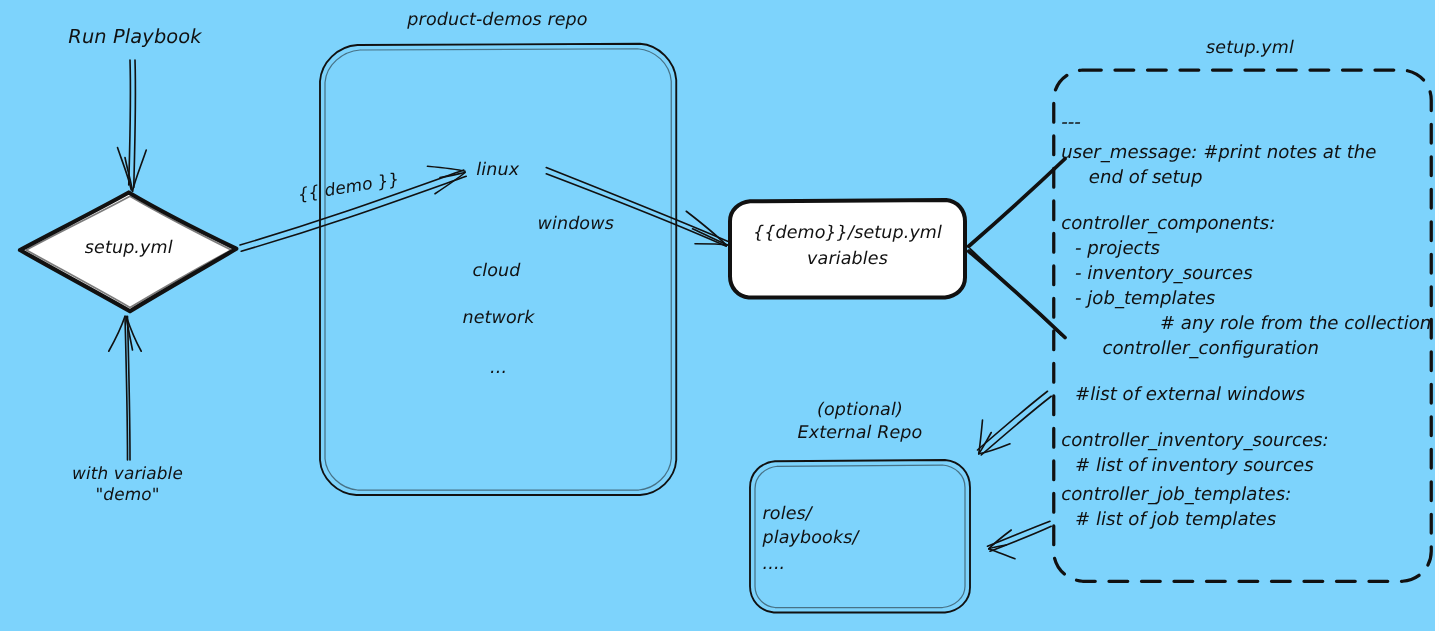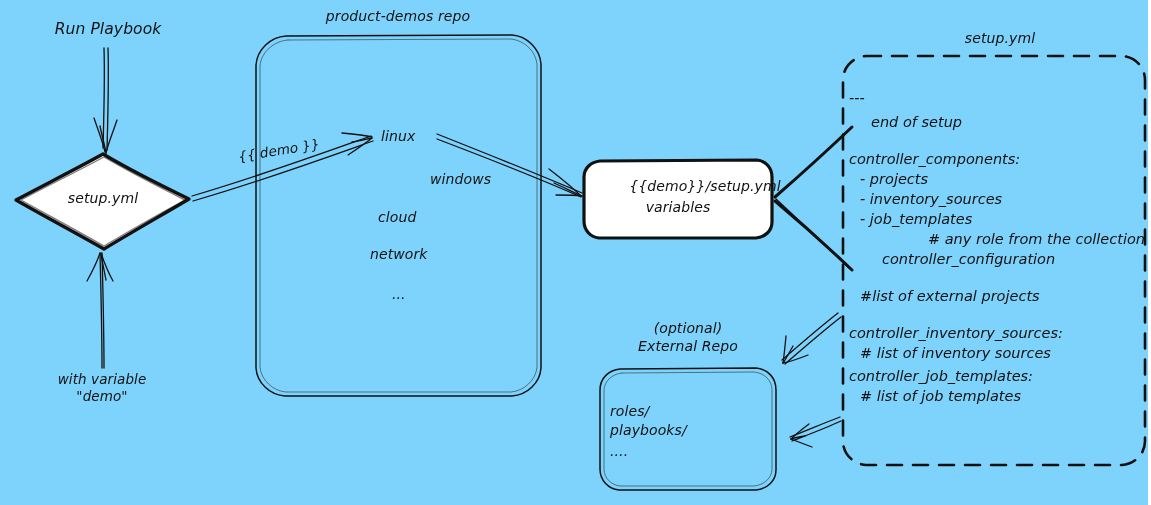--- a/index.html
+++ b/index.html
@@ -138,42 +138,43 @@
   <div class="lbl ctr t14" style="left:279px; top:142px; transform:translateX(-50%) rotate(-9deg);">{{ demo }}</div>
 
   <div class="lbl ctr t15" style="left:398px; top:8px;">product-demos repo</div>
 
   <div class="lbl t15" style="left:381px; top:128px;">linux</div>
   <div class="lbl t15" style="left:382px; top:171px;margin-left:48px;">windows</div>
   <div class="lbl t15" style="left:378px; top:209px;">cloud</div>
   <div class="lbl t15" style="left:370px; top:246px;">network</div>
   <div class="lbl t15" style="left:392px; top:286px;">...</div>
 
-  <div class="lbl ctr t15" style="left:705px; top:178px;">{{demo}}/setup.yml</div>
+  <div class="lbl ctr t15" style="left:678px; top:178px;">{{demo}}/setup.yml</div>
   <div class="lbl ctr t15" style="left:678px; top:199px;">variables</div>
 
   <div class="lbl ctr t15" style="left:1000px; top:30px;">setup.yml</div>
 
   <div id="setup-yml-body" style="position:absolute; left:849px; top:88px; width:296px;">
       <div class="setup-block" style="margin-bottom: 4px;">
         <div class="code" style="padding-left: 0px; line-height: 20px; white-space: pre; color: rgb(17, 17, 17);">---</div>
       </div>
       <div class="setup-block" style="margin-bottom: 17px;">
+        <div class="code" style="padding-left: 0px; line-height: 20px; white-space: pre; color: rgb(17, 17, 17);">user_message: #print notes at the</div>
         <div class="code" style="padding-left: 22px; line-height: 20px; white-space: pre; color: rgb(17, 17, 17);">end of setup</div>
       </div>
       <div class="setup-block" style="margin-bottom: 17px;">
         <div class="code" style="padding-left: 0px; line-height: 20px; white-space: pre; color: rgb(17, 17, 17);">controller_components:</div>
         <div class="code" style="padding-left: 11px; line-height: 20px; white-space: pre; color: rgb(17, 17, 17);">- projects</div>
         <div class="code" style="padding-left: 11px; line-height: 20px; white-space: pre; color: rgb(17, 17, 17);">- inventory_sources</div>
         <div class="code" style="padding-left: 11px; line-height: 20px; white-space: pre; color: rgb(17, 17, 17);">- job_templates</div>
         <div class="code" style="padding-left: 11px; line-height: 20px; white-space: pre; color: rgb(17, 17, 17); text-align: right;"># any role from the collection</div>
         <div class="code" style="padding-left: 33px; line-height: 20px; white-space: pre; color: rgb(17, 17, 17);">controller_configuration</div>
       </div>
       <div class="setup-block" style="margin-bottom: 17px;">
-        <div class="code" style="padding-left: 11px; line-height: 20px; white-space: pre; color: rgb(17, 17, 17);">#list of external projects</div>
+        <div class="code" style="padding-left: 11px; line-height: 20px; white-space: pre; color: rgb(17, 17, 17);">#list of external windows</div>
       </div>
       <div class="setup-block" style="margin-bottom: 3px;">
         <div class="code" style="padding-left: 0px; line-height: 20px; white-space: pre; color: rgb(17, 17, 17);">controller_inventory_sources:</div>
         <div class="code" style="padding-left: 11px; line-height: 20px; white-space: pre; color: rgb(17, 17, 17);"># list of inventory sources</div>
       </div>
       <div class="setup-block" style="margin-bottom: 17px;">
         <div class="code" style="padding-left: 0px; line-height: 20px; white-space: pre; color: rgb(17, 17, 17);">controller_job_templates:</div>
         <div class="code" style="padding-left: 11px; line-height: 20px; white-space: pre; color: rgb(17, 17, 17);"># list of job templates</div>
       </div>
     </div>

